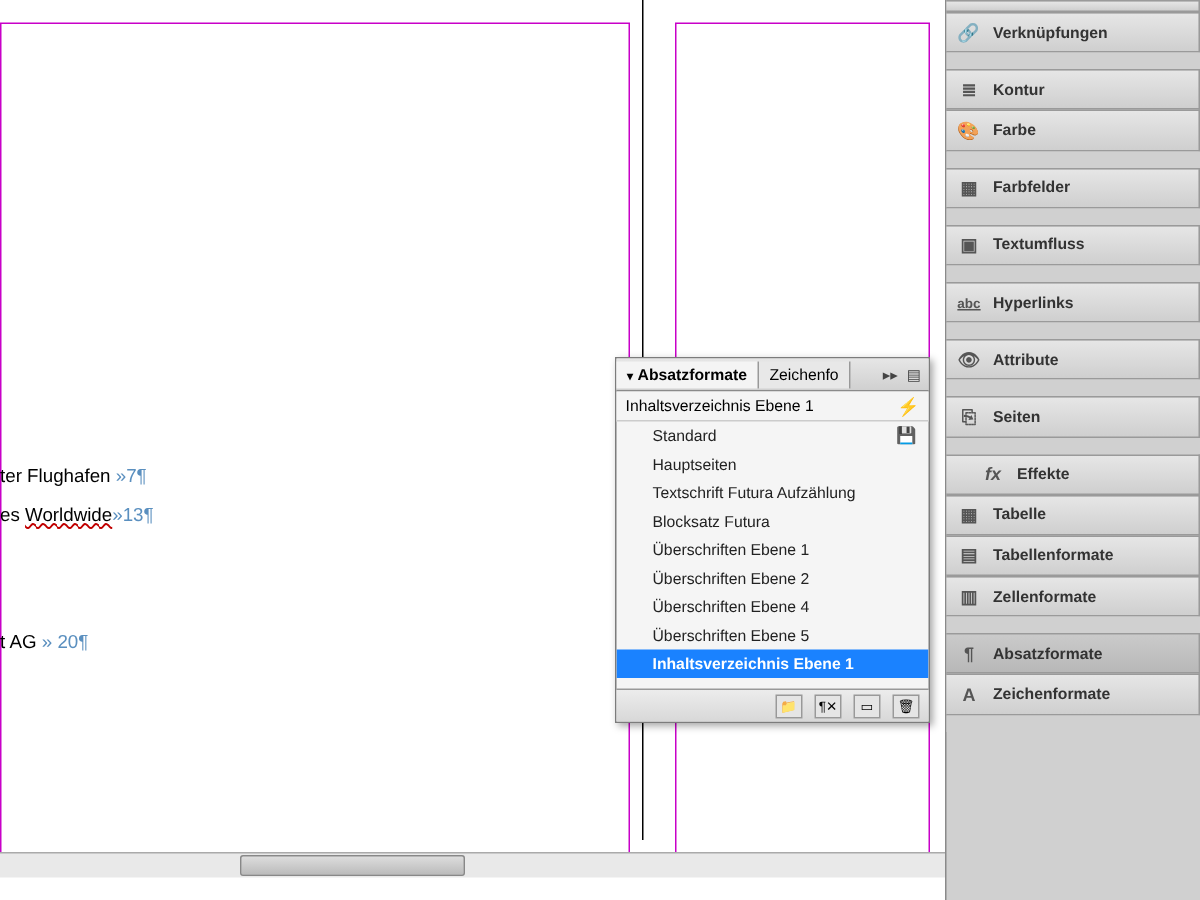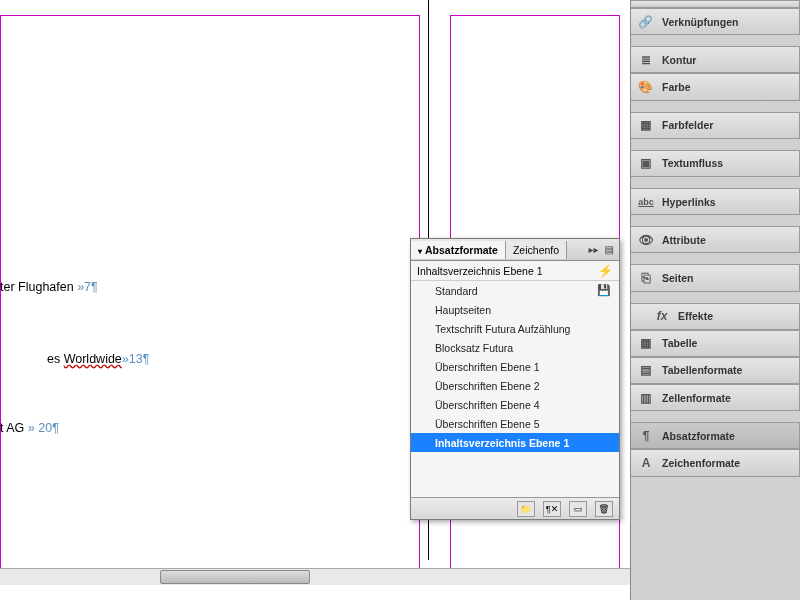--- a/index.html
+++ b/index.html
@@ -5,21 +5,21 @@
 * { box-sizing: border-box; margin: 0; padding: 0; font-family: "Segoe UI", Tahoma, sans-serif; }
 body { width: 800px; height: 600px; background: #fff; overflow: hidden; position: relative; }
 .canvas { position: absolute; top: 0; left: 0; width: 630px; height: 560px; background: #fff; }
 .pageframe { position: absolute; border: 1px solid #c800c8; background: #fff; }
 .pageframe.left { top: 15px; left: 0; width: 420px; height: 555px; }
 .pageframe.right { top: 15px; left: 450px; width: 170px; height: 555px; }
 .bleed { position:absolute; top:0px; left:428px; width:1px; height:560px; background:#000;}
 .doctext { position:absolute; left:0; font-size:12.5px; color:#000; white-space:nowrap; }
 .pagenum { color:#5a8fbf; }
 .worldwide { text-decoration: underline wavy #c00000; }
-.para { position:absolute; top:238px; left:410px; width:210px; height:282px; background:#f5f5f5; border:1px solid #7c7c7c; box-shadow: 2px 2px 5px rgba(0,0,0,0.35); }
+.para { position:absolute; top:238px; left:410px; width:210px; height:244px; background:#f5f5f5; border:1px solid #7c7c7c; box-shadow: 2px 2px 5px rgba(0,0,0,0.35); }
 .para-tabs { height: 22px; background: linear-gradient(#e6e6e6,#d0d0d0); border-bottom:1px solid #8a8a8a; display:flex; align-items:center; font-size:10.5px; }
 .para-tab { padding: 3px 7px; border-right:1px solid #999; background:#e8e8e8; cursor:default;}
 .para-tab.active { background:#f4f4f4; font-weight:bold;}
 .para-tab .tri { font-size:8px; margin-right:3px;}
 .para-menu { margin-left:auto; display:flex; gap:6px; padding-right:5px; }
 .para-menu span { font-size:10px; color:#444;}
 .para-header { height:20px; font-size:10.5px; padding:3px 6px; background:#f4f4f4; border-bottom:1px solid #ccc; display:flex; align-items:center; justify-content:space-between;}
 .para-list { font-size:10.5px; overflow:hidden;}
 .para-item { height:19px; padding:3px 0 3px 24px; border-bottom:0; cursor:default; display:flex; align-items:center; justify-content:space-between; padding-right:8px; color:#222;}
 .para-item.selected { background:#1a82ff; color:#fff; font-weight:bold;}
@@ -36,25 +36,25 @@
 .bolt { color:#888; font-size:12px;}
 </style>
 </head>
 <body>
 
 <div class="canvas">
   <div class="bleed"></div>
   <div class="pageframe left"></div>
   <div class="pageframe right"></div>
 
-  <div class="doctext" style="top:280px;">
+  <div class="doctext" style="top:310px;">
     <span>ter Flughafen</span>
     <span class="pagenum"> <span>»</span><span>7</span><span>¶</span></span>
   </div>
-  <div class="doctext" style="top:352px;padding-left:47px;">
+  <div class="doctext" style="top:336px;">
     <span>es </span><span class="worldwide">Worldwide</span><span class="pagenum"><span>»</span><span>13</span><span>¶</span></span>
   </div>
   <div class="doctext" style="top:421px;">
     <span>t AG</span>
     <span class="pagenum"> <span>»</span> <span>20</span><span>¶</span></span>
   </div>
 </div>
 
 <div class="hsb">
   <div class="thumb"></div>

